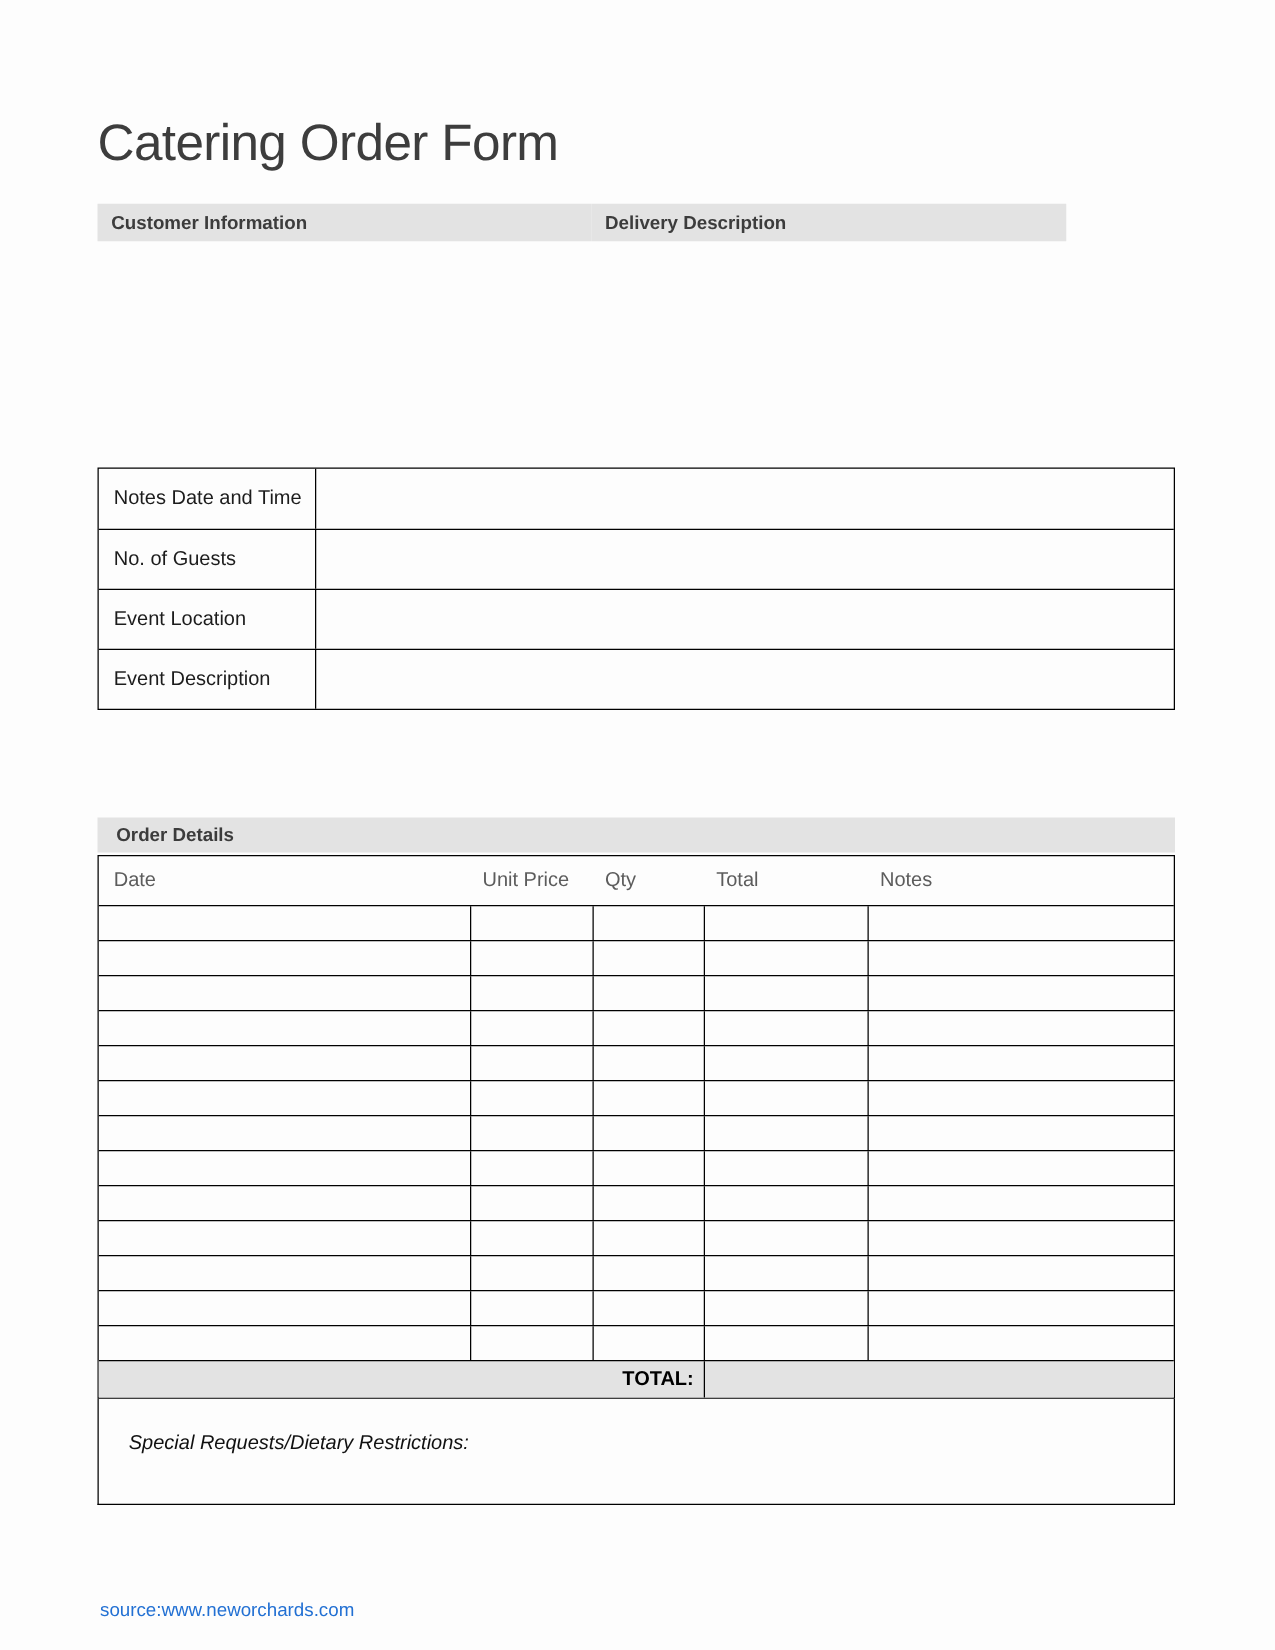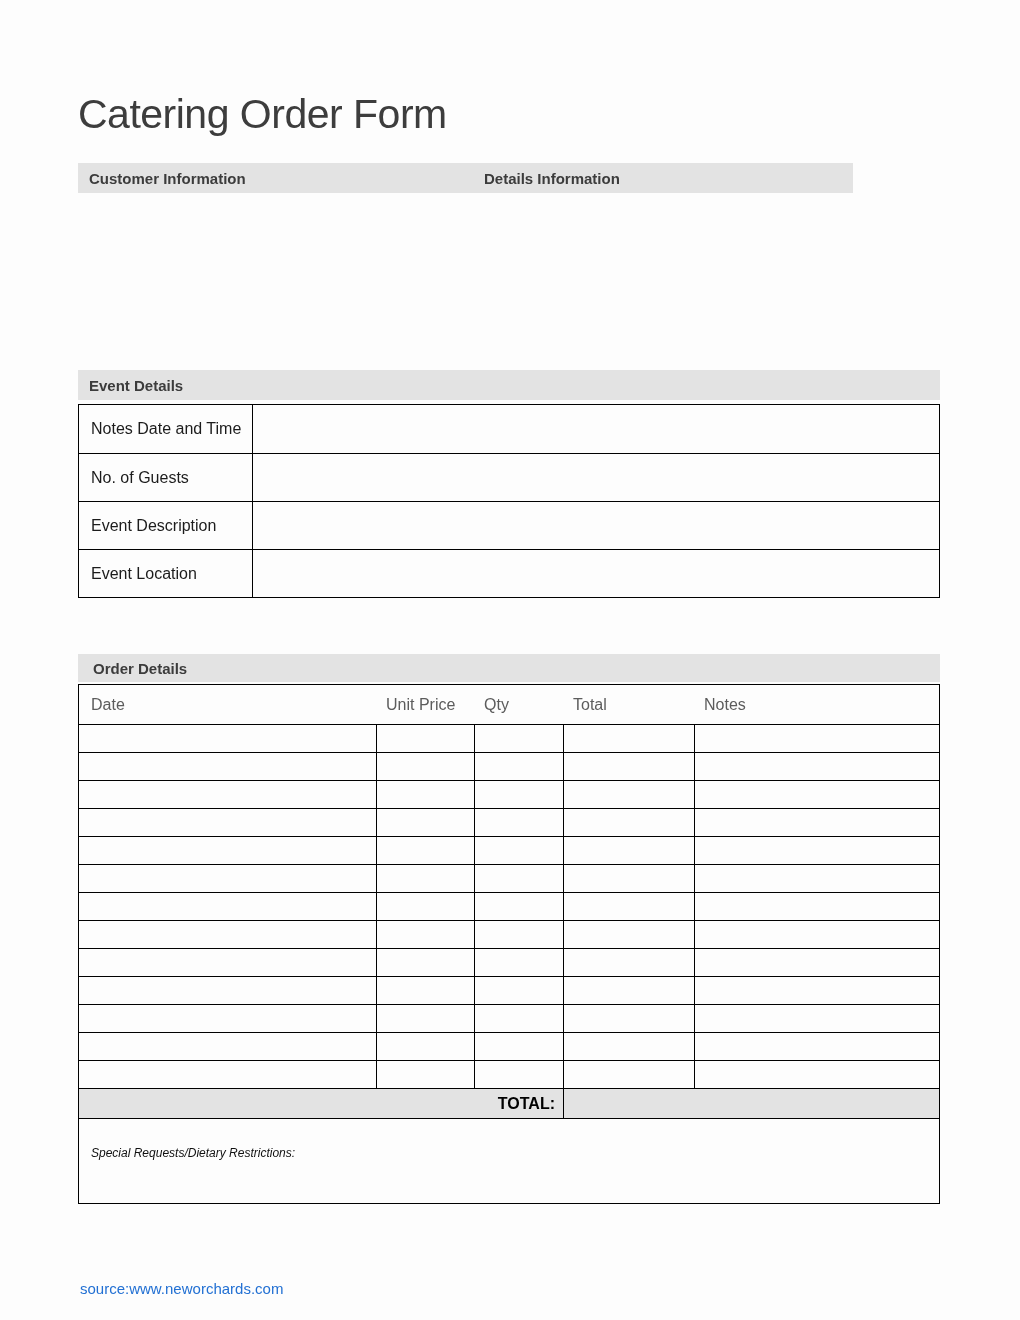--- a/index.html
+++ b/index.html
@@ -82,62 +82,61 @@
   .total-label-cell {
     display:flex; align-items:center; justify-content:flex-end;
     padding-right:8px;
     font-size:16px; font-weight:bold; color:#000;
   }
   .total-value-cell { border-left:1px solid var(--border,#000); }
   .special-box {
     border:1px solid var(--border,#000);
     border-top:none;
     height:85px;
-    padding:27px 12px 0 12px;
-    font-size:12px; font-style:italic;
+    padding:27px 12px 0 24px;
+    font-size:16px; font-style:italic;
     color:#111;
   }
   .source-link {
     position:absolute; left:80px; top:1236px;
     font-size:15px;
     color:var(--link,#2270d3);
     text-decoration:none;
     cursor:pointer;
     margin-top:44px;
   }
 </style>
 </head>
 <body>
 
 <div class="page">
 
   <h1 class="page-title">Catering Order Form</h1>
 
   <div class="info-bars">
     <div class="section-bar bar-left">Customer Information</div>
-    <div class="section-bar bar-right">Details Information</div>
+    <div class="section-bar bar-right">Delivery Description</div>
   </div>
 
   <div class="event-section">
-    <div class="section-bar">Event Details</div>
     <div class="event-table">
         <div class="ev-row">
           <div class="ev-label">Notes Date and Time</div>
           <div class="ev-value"></div>
         </div>
         <div class="ev-row">
           <div class="ev-label">No. of Guests</div>
           <div class="ev-value"></div>
         </div>
         <div class="ev-row">
+          <div class="ev-label">Event Location</div>
+          <div class="ev-value"></div>
+        </div>
+        <div class="ev-row">
           <div class="ev-label">Event Description</div>
-          <div class="ev-value"></div>
-        </div>
-        <div class="ev-row">
-          <div class="ev-label">Event Location</div>
           <div class="ev-value"></div>
         </div>
       </div>
   </div>
 
   <div class="order-section">
     <div class="section-bar">Order Details</div>
     <div class="order-grid">
       <div class="order-head">
         <div>Date</div>

